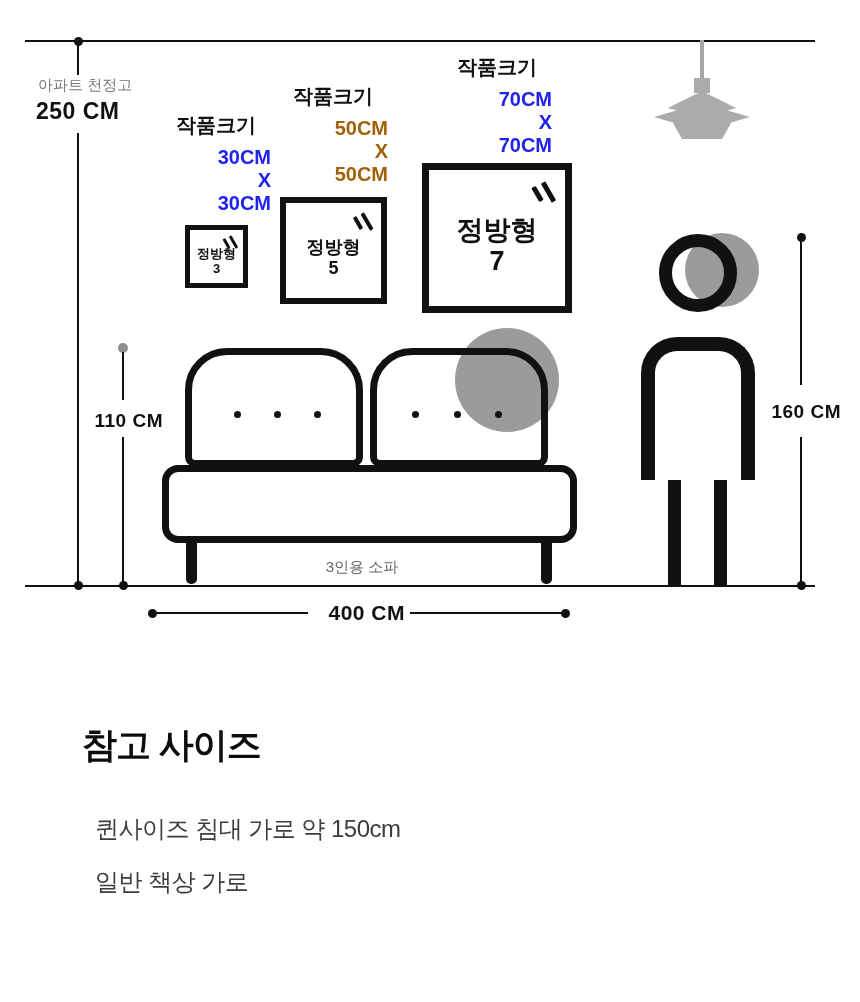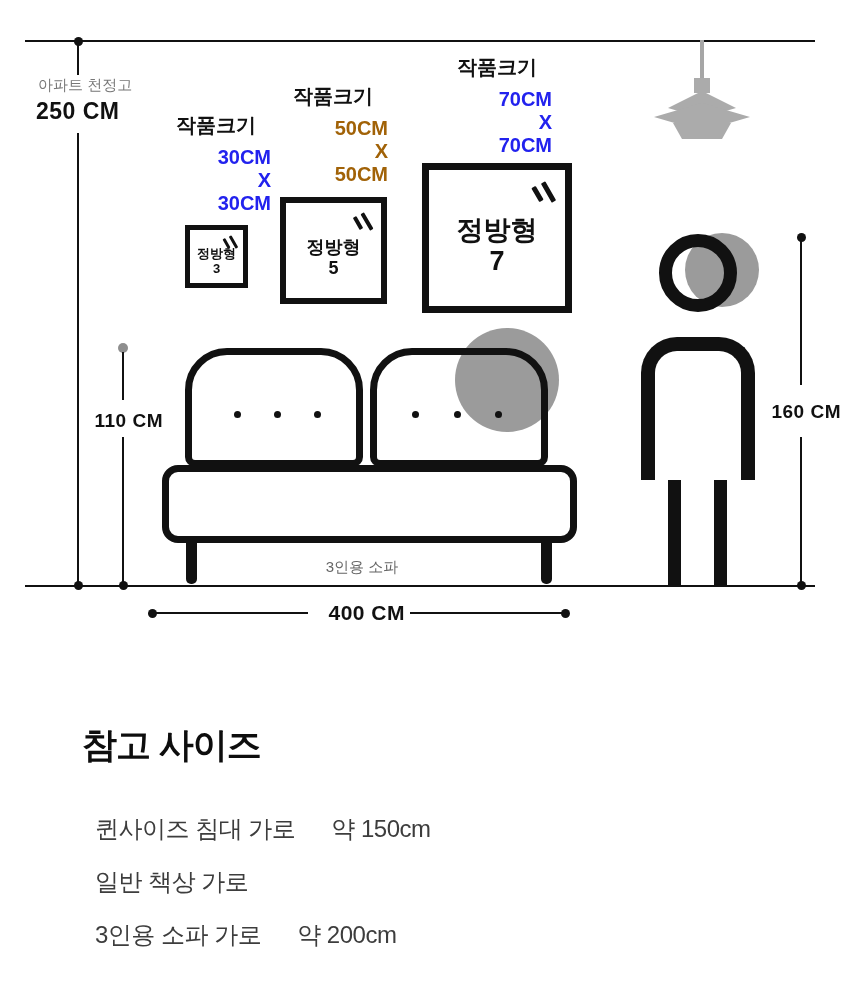--- a/index.html
+++ b/index.html
@@ -42,21 +42,21 @@
   
   .head-ring{position:absolute;left:659px;top:234px;width:78px;height:78px;box-sizing:border-box;
              border:13px solid #111;border-radius:50%;background:transparent;}
   .torso{position:absolute;left:641px;top:337px;width:114px;height:143px;box-sizing:border-box;
          border:14px solid #111;border-bottom:none;border-radius:36px 36px 0 0;background:transparent;}
   .p-leg{position:absolute;top:480px;width:13px;height:105px;background:#111;}
 
   
   .ref{position:absolute;left:82px;top:722px;}
   .ref h2{margin:0 0 44px 0;font-size:35px;font-weight:700;color:#0d0d0d;letter-spacing:-1px;}
-  .ref .row{display:flex;align-items:baseline;gap:36px;margin:0 0 21px 13px;
+  .ref .row{display:flex;align-items:baseline;gap:6px;margin:0 0 21px 13px;
             font-size:24px;color:#3d3d3d;letter-spacing:-0.5px;}
 </style>
 </head>
 <body>
 
 <div class="canvas">
 
   <div class="hline" style="left:25px;top:40px;width:790px;"></div>
   <div class="hline" style="left:25px;top:585px;width:790px;"></div>
 
@@ -166,19 +166,15 @@
 
   <div class="ref">
     <h2>참고 사이즈</h2>
     <div class="row">
       <span>퀸사이즈 침대 가로</span>
       <span>약 150cm</span>
     </div>
     <div class="row">
       <span>일반 책상 가로</span>
     </div>
-    <div class="row">
-      <span>3인용 소파 가로</span>
-      <span>약 200cm</span>
-    </div>
   </div>
 
 </div>
 
 </body></html>

